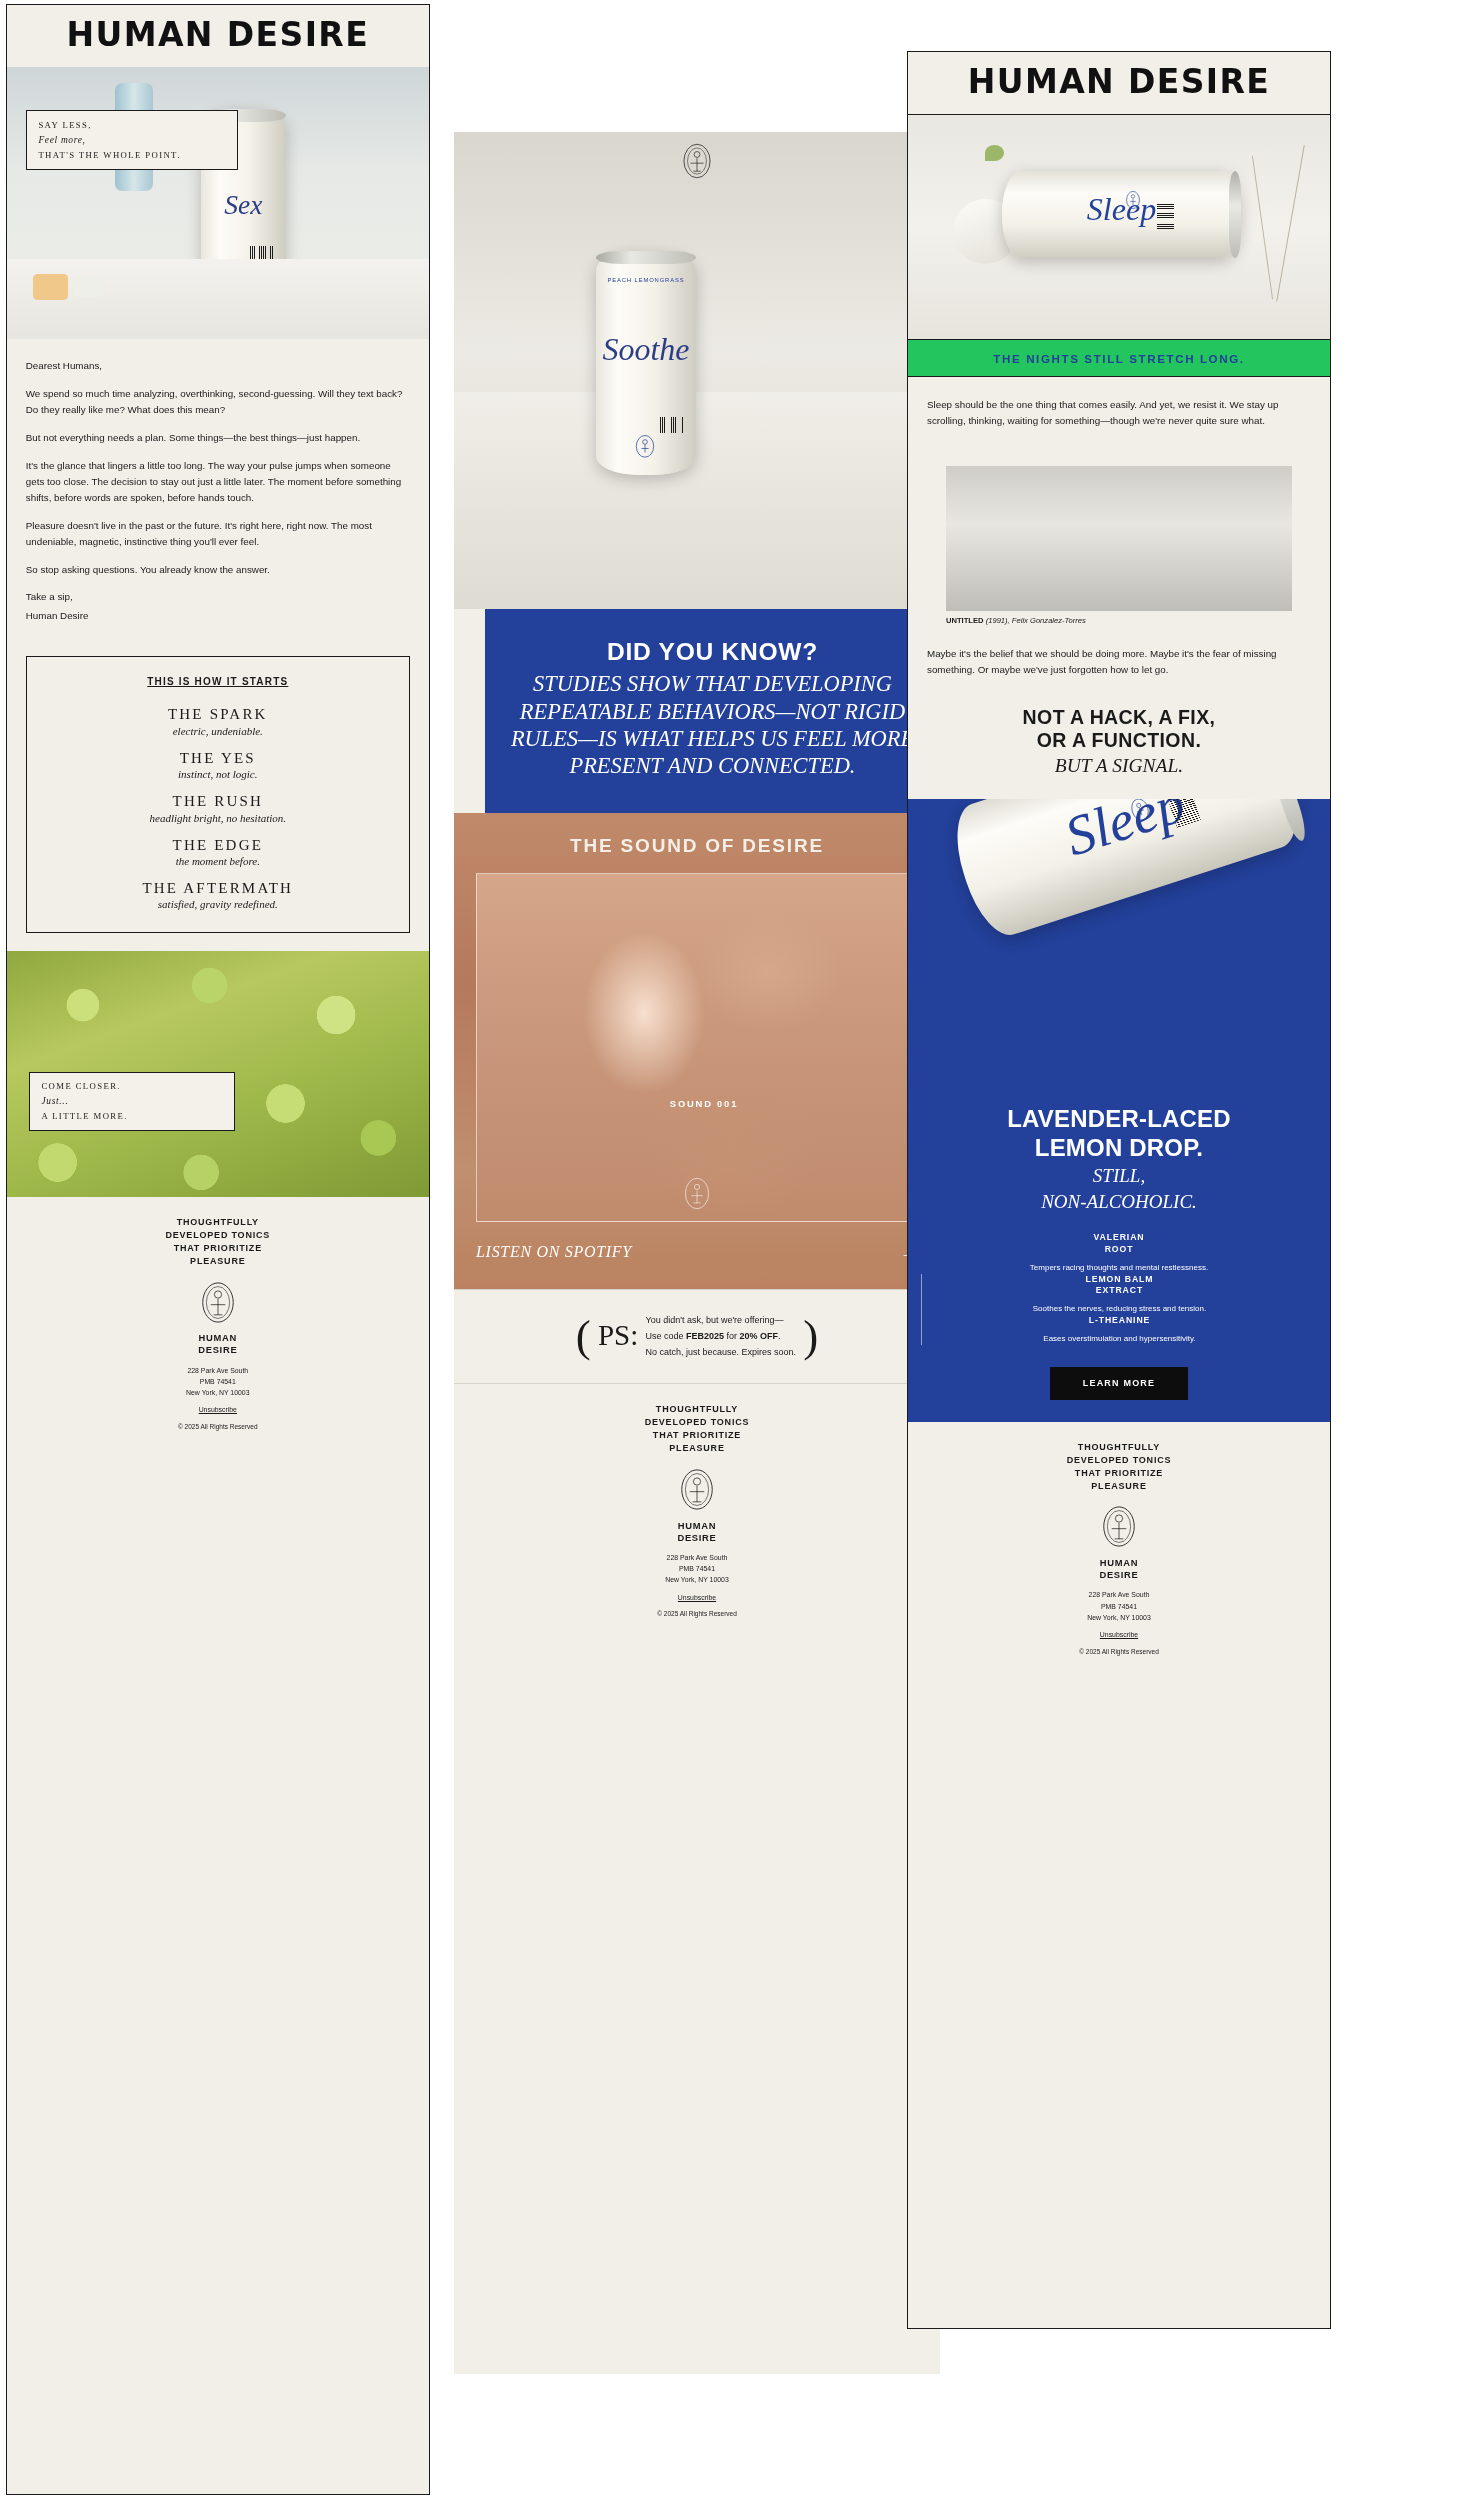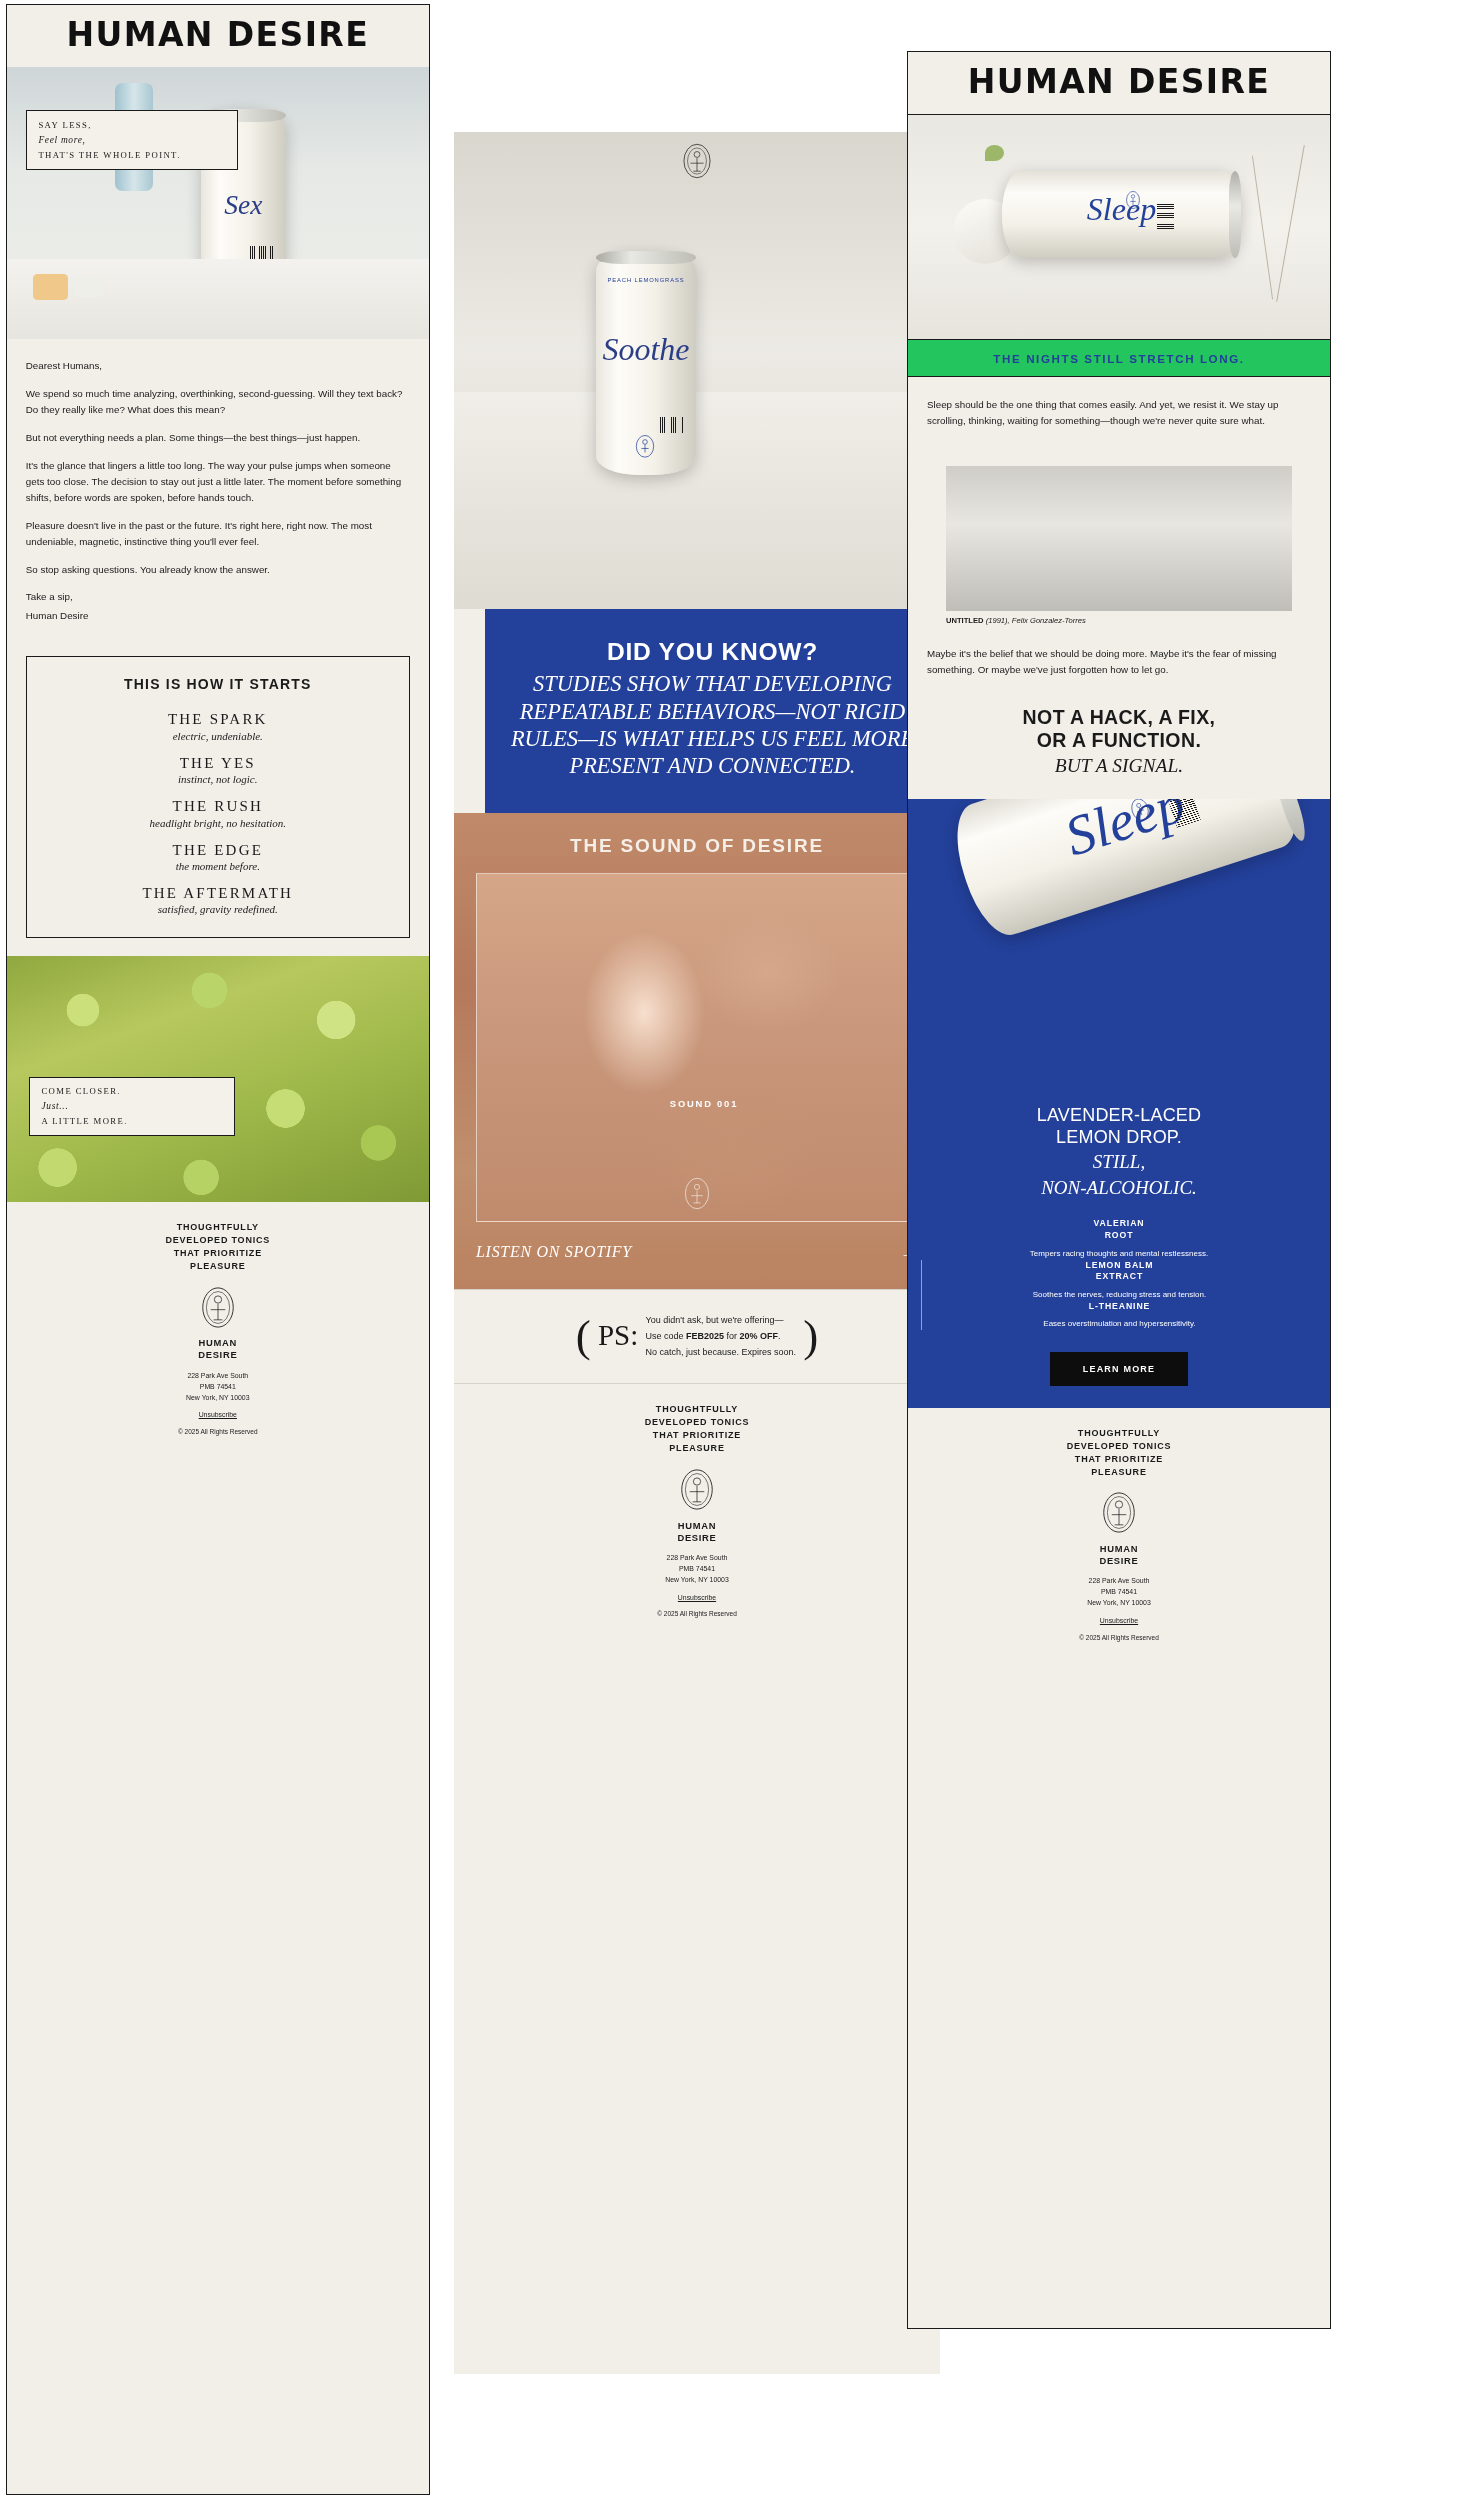--- a/index.html
+++ b/index.html
@@ -16,21 +16,21 @@
   .photo{position:relative;width:100%;overflow:hidden;}
   .photo .caption-box{position:absolute;background:#f4f1ea;border:0.7px solid #1a1a1a;padding:8.7px 11.6px;}
   .caption-box .l1{font-family:"Liberation Serif",serif;font-size:8.7px;letter-spacing:1.4px;color:#1a1a1a;}
   .caption-box .l2{font-family:"Liberation Serif",serif;font-style:italic;font-size:9.4px;letter-spacing:0.7px;color:#1a1a1a;margin:5px 0;}
   .caption-box .l3{font-family:"Liberation Serif",serif;font-size:8.7px;letter-spacing:1.4px;color:#1a1a1a;}
 
   .body-copy{padding:19px 19px 7.2px;color:#1a1a1a;font-size:9.8px;line-height:1.65;}
   .body-copy p{margin:0 0 11.6px;}
 
   .framed{margin:13px 19px 17.4px;border:1.1px solid #1a1a1a;padding:19px 11.6px 22px;text-align:center;}
-  .framed .howhead{font-size:14px;font-weight:700;letter-spacing:1.2px;color:#1a1a1a;margin-bottom:19px;}
+  .framed .howhead{font-size:10px;font-weight:700;letter-spacing:1.2px;color:#1a1a1a;margin-bottom:19px;text-decoration:underline;}
   .framed .step{margin-bottom:13px;}
   .framed .step .t{font-family:"Liberation Serif",serif;font-size:15px;letter-spacing:2.2px;color:#1a1a1a;}
   .framed .step .s{font-family:"Liberation Serif",serif;font-style:italic;font-size:11px;color:#1a1a1a;margin-top:1.4px;}
 
   
   .crest{display:inline-block;}
   .crest svg{display:block;}
 
   .footer{background:#f2efe9;text-align:center;padding:19px 7.2px 24.6px;}
   .footer .tag{font-size:9px;font-weight:700;letter-spacing:0.8px;line-height:1.45;color:#1a1a1a;}
@@ -80,21 +80,21 @@
   .artfig .img{height:145px;background:linear-gradient(180deg,#cfcdc8 0%,#e8e6e1 40%,#bfbdb7 100%);}
   .artfig .cap{margin-top:5.8px;font-size:7.6px;color:#1a1a1a;}
   .artfig .cap b{font-weight:700;}
   .artfig .cap i{font-style:italic;}
   .signal{text-align:center;padding:16px 14.5px 22px;}
   .signal .l1{font-size:19.5px;font-weight:700;letter-spacing:0.4px;line-height:1.18;color:#1a1a1a;}
   .signal .l2{font-family:"Liberation Serif",serif;font-style:italic;font-size:19.5px;color:#1a1a1a;margin-top:2.9px;}
   .bluepanel{background:#23409a;color:#fff;padding:0 0 22px;position:relative;}
   .bluepanel .canwrap{height:304px;position:relative;overflow:hidden;}
   .bluepanel .headline{text-align:center;padding:2.9px 14.5px 0;}
-  .bluepanel .headline .a{font-size:18px;font-weight:400;line-height:1.18;letter-spacing:0.2px;}
+  .bluepanel .headline .a{font-size:24px;font-weight:700;line-height:1.18;letter-spacing:0.2px;}
   .bluepanel .headline .b{font-family:"Liberation Serif",serif;font-style:italic;font-size:19px;line-height:1.2;margin-top:2.9px;}
   .ingredients{display:flex;margin:19px 13px 0;flex-direction:column;}
   .ingredients .col{flex:1;text-align:center;padding:0 7.2px;}
   .ingredients .col + .col{border-left:0.7px solid rgba(255,255,255,.5);}
   .ingredients .n{font-size:8.7px;font-weight:700;letter-spacing:0.9px;line-height:1.35;margin-bottom:5.8px;}
   .ingredients .d{font-size:8px;line-height:1.5;}
   .cta{display:block;margin:22px auto 0;background:#0d0d0d;color:#fff;border:none;padding:11.6px 33px;font-size:9px;font-weight:700;letter-spacing:1.2px;cursor:pointer;}
 </style>
 </head>
 <body>

